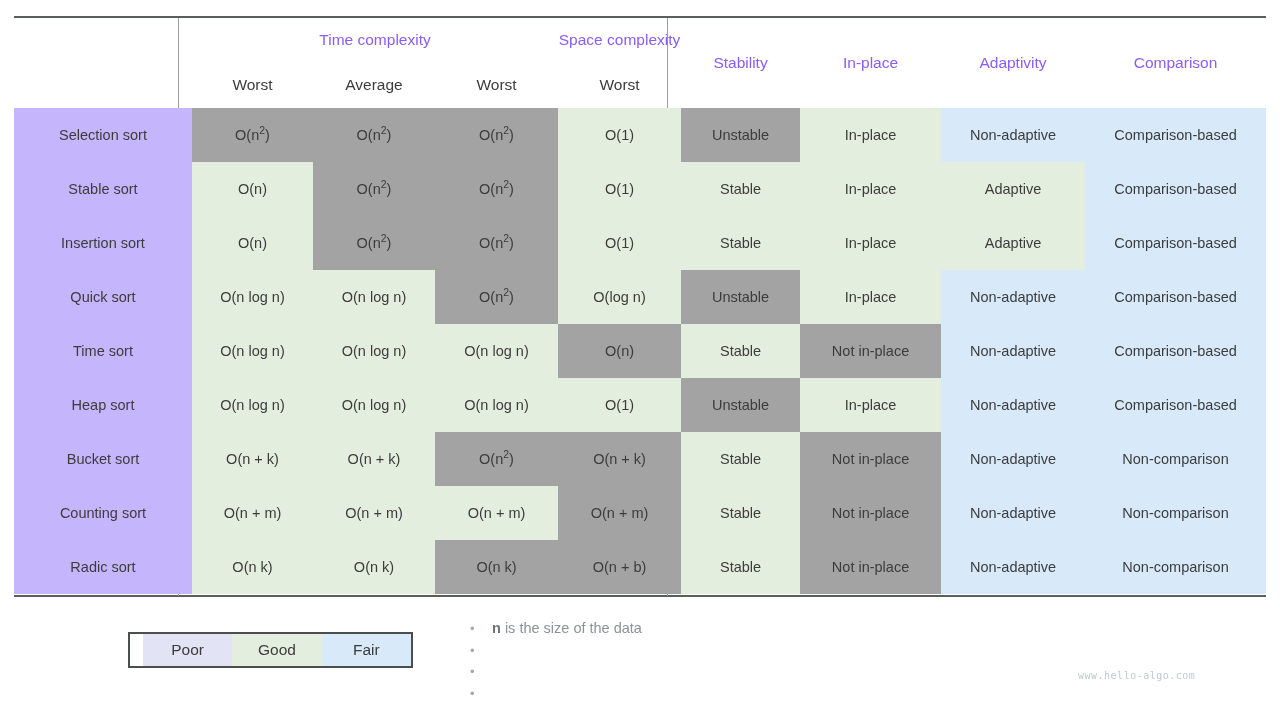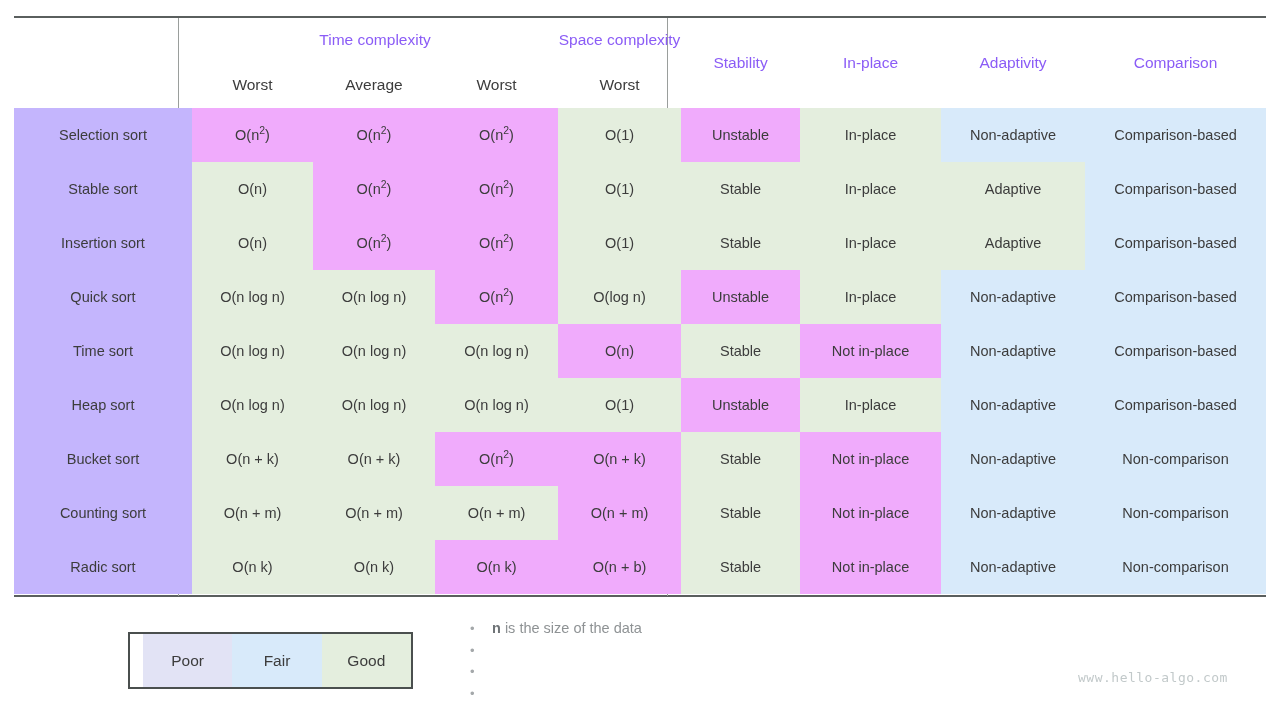--- a/index.html
+++ b/index.html
@@ -70,30 +70,30 @@
   tr.drow td{height:54px;vertical-align:middle;}
   td.algo{
     text-align:right;
     padding-right:18px;
     font-size:15.5px;
     color:#3c3c3c;
     background:#c4b5fd;
   }
 
   
-  .r-poor{background:#f0abfc;}
+  .r-poor{background:#a3a3a3;}
   .r-fair{background:#d8eafa;}
   .r-good{background:#e4eede;}
 
   sup{font-size:0.72em;vertical-align:super;line-height:0;}
 
   
   .legend{
     position:absolute;left:128px;top:632px;
-    width:285px;height:57px;
+    width:285px;height:36px;
     border:2px solid #4a4f4e;
     display:flex;
     box-sizing:border-box;
     padding-left:13px;
   }
   .legend .seg{
     flex:1 1 0;
     display:flex;align-items:center;justify-content:center;
     font-size:15.5px;color:#3c3c3c;
   }
@@ -113,21 +113,21 @@
   .note .bul{
     width:22px;flex:0 0 22px;
     color:#a4a8aa;font-size:13px;line-height:21.5px;
   }
   .note b{color:#6e7376;font-weight:bold;}
 
   
   .watermark{
     position:absolute;left:1078px;top:670px;
     font-family:"DejaVu Sans Mono","Liberation Mono",monospace;
-    font-size:13px;
+    font-size:10px;
     color:#c2c9ca;
     letter-spacing:0.5px;
   }
 </style>
 </head>
 <body>
 
 <div id="root">
 
   <div class="rule-top"></div>
@@ -266,22 +266,22 @@
             <td class="r-poor">Not in-place</td>
             <td class="r-fair">Non-adaptive</td>
             <td class="r-fair">Non-comparison</td>
           </tr>
         </tbody>
     </table>
   </div>
 
   <div class="legend" id="legend">
       <div class="seg" style="background: rgb(226, 227, 245);">Poor</div>
+      <div class="seg" style="background: rgb(228, 238, 222);">Good</div>
       <div class="seg" style="background: rgb(216, 234, 250);">Fair</div>
-      <div class="seg" style="background: rgb(228, 238, 222);">Good</div>
     </div>
 
   <div class="notes" id="notes">
       <div class="note">
         <span class="bul">•</span>
         <span><b>n</b> is the size of the data</span>
       </div>
       <div class="note">
         <span class="bul">•</span>
       </div>

